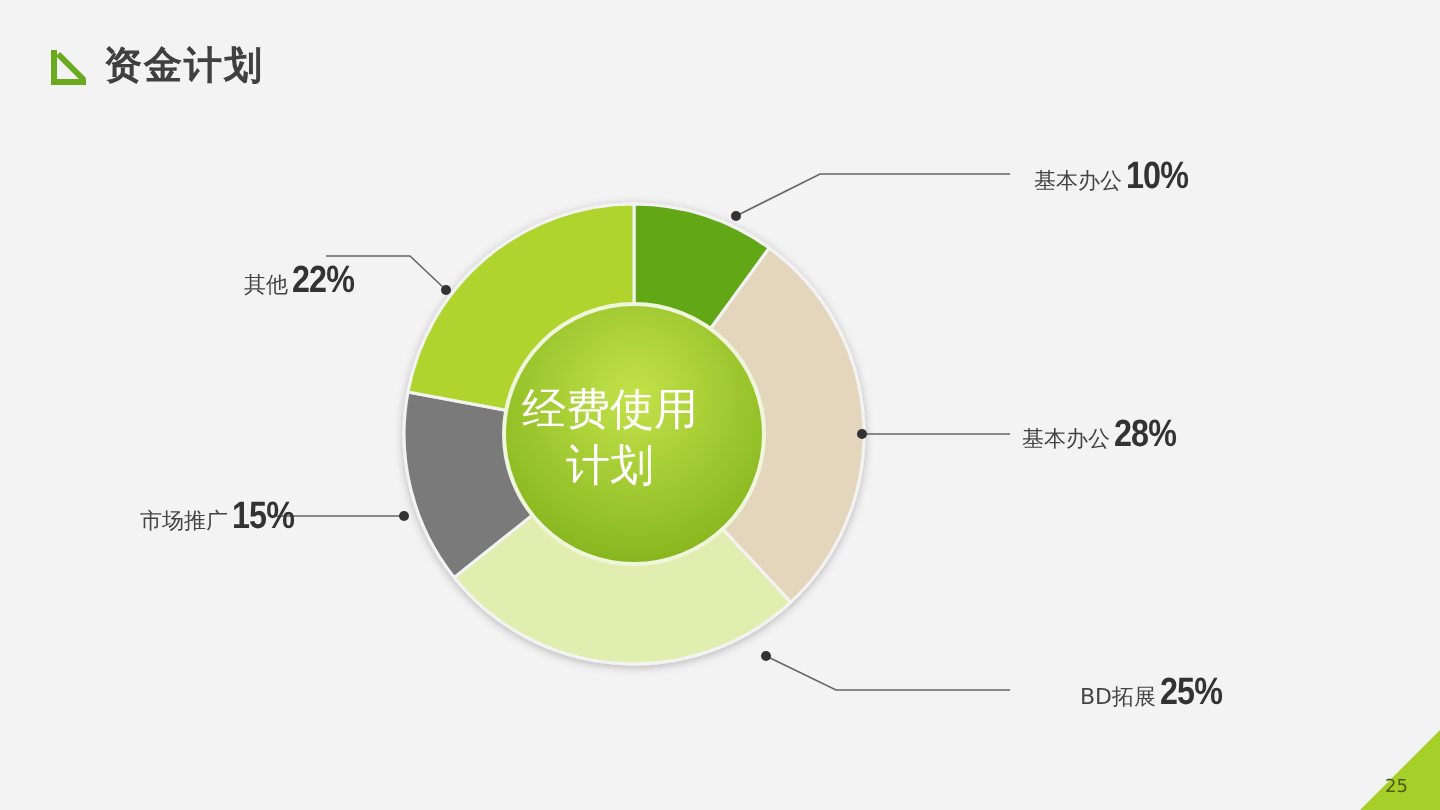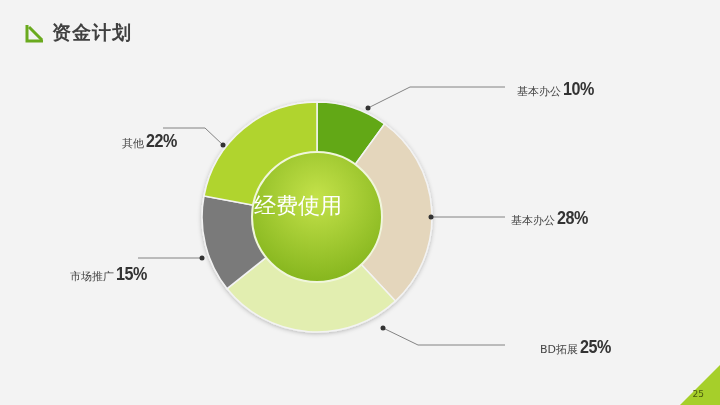--- a/index.html
+++ b/index.html
@@ -3,21 +3,21 @@
 <meta charset="utf-8">
 <style>
   html,body{margin:0;padding:0;}
   body{width:720px;height:405px;background:#f3f3f3;position:relative;overflow:hidden;font-family:"DejaVu Sans",sans-serif;}
   .title{position:absolute;left:24px;top:20px;display:flex;align-items:center;gap:6px;}
   .title-text{font-size:19px;font-weight:bold;color:#404040;letter-spacing:1px;}
   .chart{position:absolute;left:0;top:0;width:720px;height:405px;}
   .lbl{position:absolute;display:flex;align-items:baseline;gap:2px;color:#404040;}
   .lbl .name{font-size:11px;color:#444;}
   .lbl .pct{font-family:"Liberation Sans",sans-serif;font-weight:bold;font-size:19px;color:#333;transform:scaleX(0.85);transform-origin:left;letter-spacing:-0.5px;}
-  .center-text{position:absolute;left:254px;top:192px;width:102px;color:#fff;font-size:22px;line-height:28px;}
+  .center-text{position:absolute;left:254px;top:192px;width:102px;text-align:center;color:#fff;font-size:22px;line-height:28px;}
   .pagenum{position:absolute;right:16px;bottom:6px;font-size:9px;color:#4a5a10;}
   .corner{position:absolute;right:0;bottom:0;width:0;height:0;border-left:40px solid transparent;border-bottom:40px solid #a6cf2a;}
 </style>
 </head>
 <body>
 
 <div class="title">
   <svg width="22" height="22" viewBox="0 0 22 22">
     <path d="M3 3 L3 19 L19 19" stroke="#6aaa1e" stroke-width="3" fill="none"></path>
     <path d="M5 5 L18 18" stroke="#6aaa1e" stroke-width="3"></path>
@@ -56,35 +56,36 @@
     <circle cx="368" cy="108" r="2.5"></circle>
     <circle cx="431" cy="217" r="2.5"></circle>
     <circle cx="383" cy="328" r="2.5"></circle>
     <circle cx="202" cy="258" r="2.5"></circle>
     <circle cx="223" cy="145" r="2.5"></circle>
   </g>
 </svg>
 
 <div class="center-text">
   <div>经费使用</div>
+  <div>计划</div>
 </div>
 
 <div class="lbl" style="left:517px;top:78px;">
   <span class="name">基本办公</span>
   <span class="pct">10%</span>
 </div>
 <div class="lbl" style="left:511px;top:207px;">
   <span class="name">基本办公</span>
   <span class="pct">28%</span>
 </div>
 <div class="lbl" style="left:540px;top:336px;">
   <span class="name">BD拓展</span>
   <span class="pct">25%</span>
 </div>
-<div class="lbl" style="left:70px;top:248px;margin-top:15px;">
+<div class="lbl" style="left:70px;top:248px;">
   <span class="name">市场推广</span>
   <span class="pct">15%</span>
 </div>
 <div class="lbl" style="left:86px;top:130px;margin-left:36px;">
   <span class="name">其他</span>
   <span class="pct">22%</span>
 </div>
 
 <div class="corner"></div>
 <div class="pagenum">25</div>

